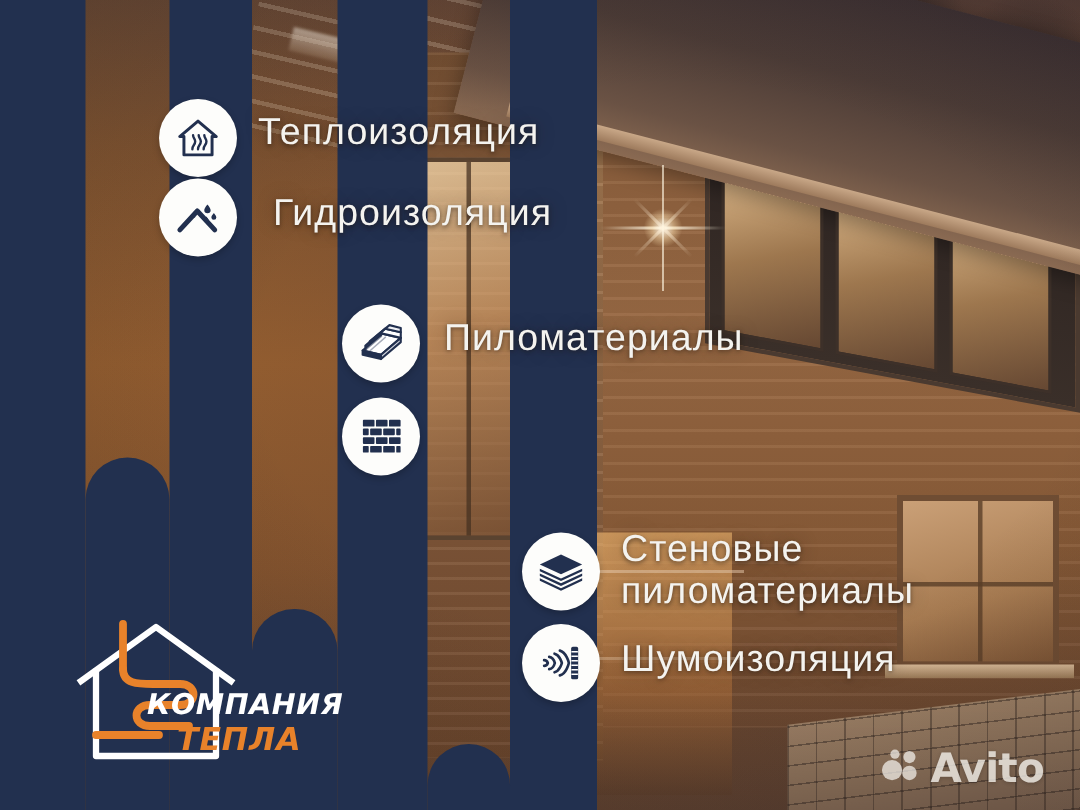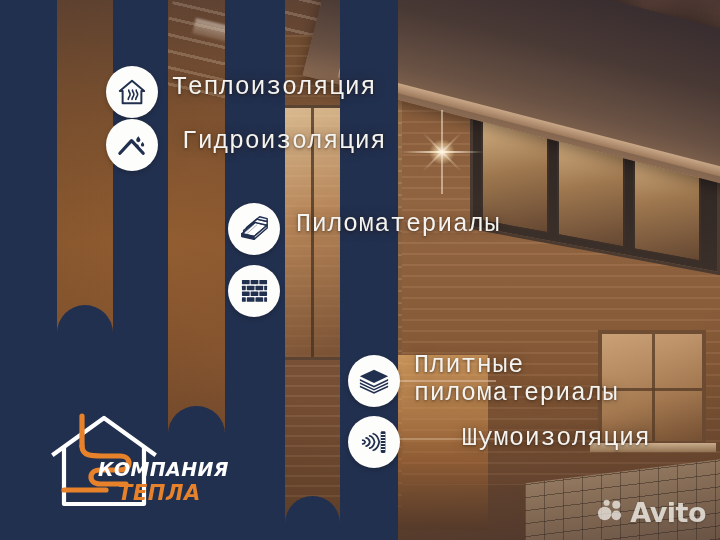--- a/index.html
+++ b/index.html
@@ -205,37 +205,37 @@
     display:flex; align-items:center; justify-content:center;
     box-shadow:0 2px 5px rgba(0,0,0,0.22);
     z-index:40;
   }
   .ico svg { display:block; }
 
   
   .label {
     position:absolute;
     color:#f4f3ef;
-    font-family:Liberation Mono, monospace;
+    font-family:Liberation Sans, sans-serif;
     font-size:25px;
     letter-spacing:0.7px;
     line-height:1.12;
     text-shadow:0 1px 3px rgba(30,20,15,0.55), 0 0 12px rgba(40,25,18,0.35);
     z-index:45;
     white-space:pre-line;
     font-weight:400;
   }
 
   
   .logo { position:absolute; left:48px; top:412px; width:190px; height:105px; z-index:50;font-style:italic; }
   .logo svg { display:block; }
 
   
   .avito {
-    position:absolute; right:14px; bottom:12px;
+    position:absolute; right:24px; bottom:12px;
     display:flex; align-items:center; gap:6px;
     opacity:0.80; z-index:60;
   }
   .avito .word {
     color:#f2efe9; font-size:27px; font-weight:700;
     font-family:"DejaVu Sans", sans-serif; letter-spacing:-0.5px;
     text-shadow:0 1px 3px rgba(0,0,0,0.25);
   }
 </style>
 </head>
@@ -373,23 +373,23 @@
             <path d="M23.4 20.8 H28"></path>
             <path d="M23.4 24 H28"></path>
         </g>
       </svg>
     </span>
   </div>
 
   <div class="label" style="left:172px;top:74px;">Теплоизоляция</div>
   <div class="label" style="left:182px;top:128px;text-align:center;">Гидроизоляция</div>
   <div class="label" style="left:296px;top:211px;">Пиломатериалы</div>
-  <div class="label" style="left:414px;top:352px;">Плитные
+  <div class="label" style="left:414px;top:352px;">Стеновые
 пиломатериалы</div>
-  <div class="label" style="left:414px;top:425px;margin-left:48px;">Шумоизоляция</div>
+  <div class="label" style="left:414px;top:425px;">Шумоизоляция</div>
 
   <div class="logo">
     <svg width="190" height="105" viewBox="0 0 190 105">
 
       <g fill="none" stroke="#ffffff" stroke-width="4.2" stroke-linejoin="round" stroke-linecap="square">
         <path d="M6 42 L56 6 L106 42"></path>
         <path d="M16 36 L16 92 L96 92 L96 36"></path>
       </g>
 
       <g fill="none" stroke="#e8822a" stroke-width="5.2" stroke-linecap="round" stroke-linejoin="round">

